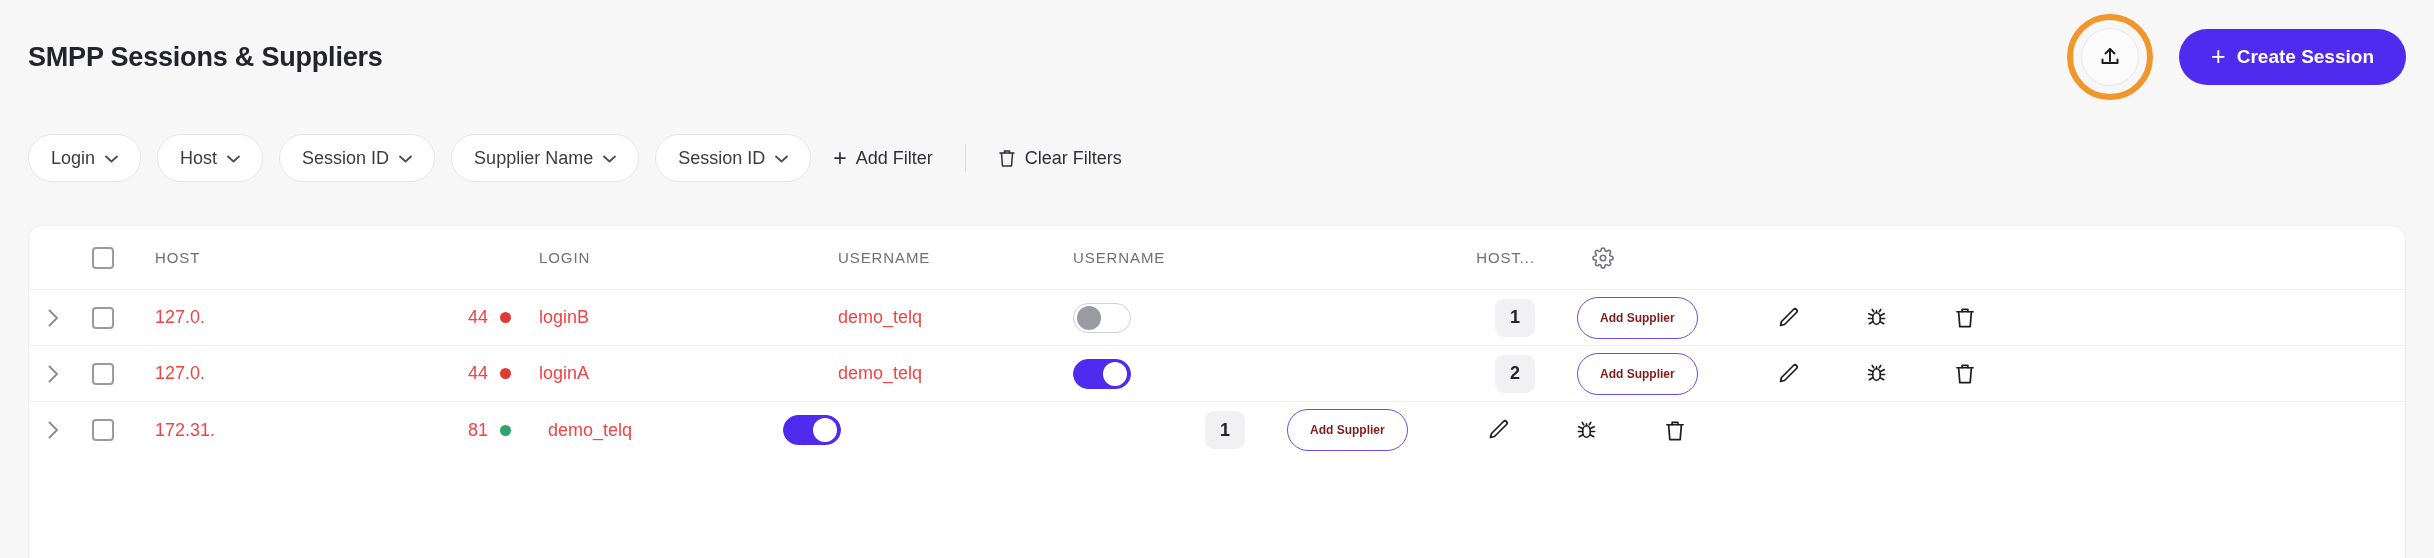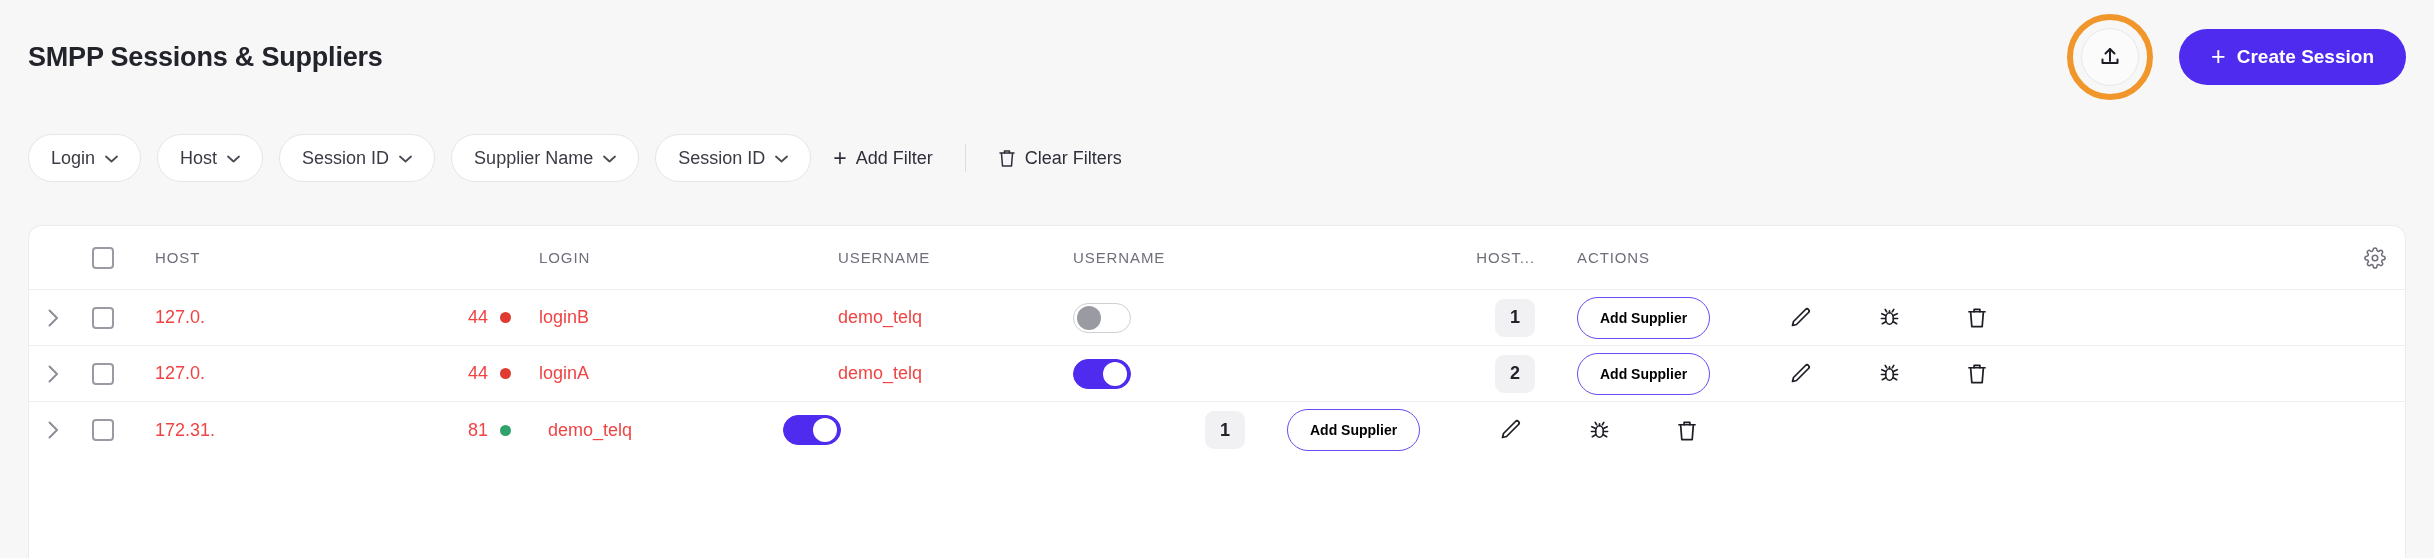--- a/index.html
+++ b/index.html
@@ -129,23 +129,23 @@
 
   .count-badge {
     min-width: 40px; height: 38px; padding: 0 12px;
     background: #f1f1f4; border-radius: 9px;
     display: flex; align-items: center; justify-content: center;
     font-size: 18px; font-weight: bold; color: #23242b;
   }
   .add-supplier {
     height: 42px; padding: 0 22px;
     background: #ffffff; border: 1.5px solid #6b4cf2;
-    border-radius: 21px; color: #000000;
+    border-radius: 21px; color: #7f1d1d;
     font-family: "Liberation Sans", sans-serif;
-    font-size: 14px; font-weight: bold;
+    font-size: 12px; font-weight: bold;
     cursor: pointer; white-space: nowrap;
     margin-left: 4px;
   }
   .icon-btn {
     width: 58px; height: 42px;
     display: flex; align-items: center; justify-content: center;
     cursor: pointer;
   }
   .icon-btn.edit   { margin-left: 62px; }
   .icon-btn.debug  { margin-left: 30px; }
@@ -248,21 +248,20 @@
       <div class="c-expand"></div>
       <div class="c-check">
         <div class="chk"></div>
       </div>
       <div class="c-host th">HOST</div>
       <div class="c-port"></div>
       <div class="c-login th">LOGIN</div>
       <div class="c-user th">USERNAME</div>
       <div class="c-enabled th">USERNAME</div>
       <div class="c-suppl th">HOST...</div>
-      <div class="c-actions th" style="padding-left:4px;">ACTIONS</div>
       <div class="c-gear">
         <span>
           <svg width="22" height="22" viewBox="0 0 24 24" fill="none" stroke="#6e6f7a" stroke-width="1.7" stroke-linecap="round" stroke-linejoin="round">
             <circle cx="12" cy="12" r="3"></circle>
             <path d="M19.4 15a1.65 1.65 0 0 0 .33 1.82l.06.06a2 2 0 1 1-2.83 2.83l-.06-.06a1.65 1.65 0 0 0-1.82-.33 1.65 1.65 0 0 0-1 1.51V21a2 2 0 1 1-4 0v-.09A1.65 1.65 0 0 0 9 19.4a1.65 1.65 0 0 0-1.82.33l-.06.06a2 2 0 1 1-2.83-2.83l.06-.06a1.65 1.65 0 0 0 .33-1.82 1.65 1.65 0 0 0-1.51-1H3a2 2 0 1 1 0-4h.09A1.65 1.65 0 0 0 4.6 9a1.65 1.65 0 0 0-.33-1.82l-.06-.06a2 2 0 1 1 2.83-2.83l.06.06A1.65 1.65 0 0 0 9 4.6a1.65 1.65 0 0 0 1-1.51V3a2 2 0 1 1 4 0v.09a1.65 1.65 0 0 0 1 1.51 1.65 1.65 0 0 0 1.82-.33l.06-.06a2 2 0 1 1 2.83 2.83l-.06.06A1.65 1.65 0 0 0 19.4 9v0a1.65 1.65 0 0 0 1.51 1H21a2 2 0 1 1 0 4h-.09a1.65 1.65 0 0 0-1.51 1z"></path>
           </svg>
         </span>
       </div>
     </div>
 

